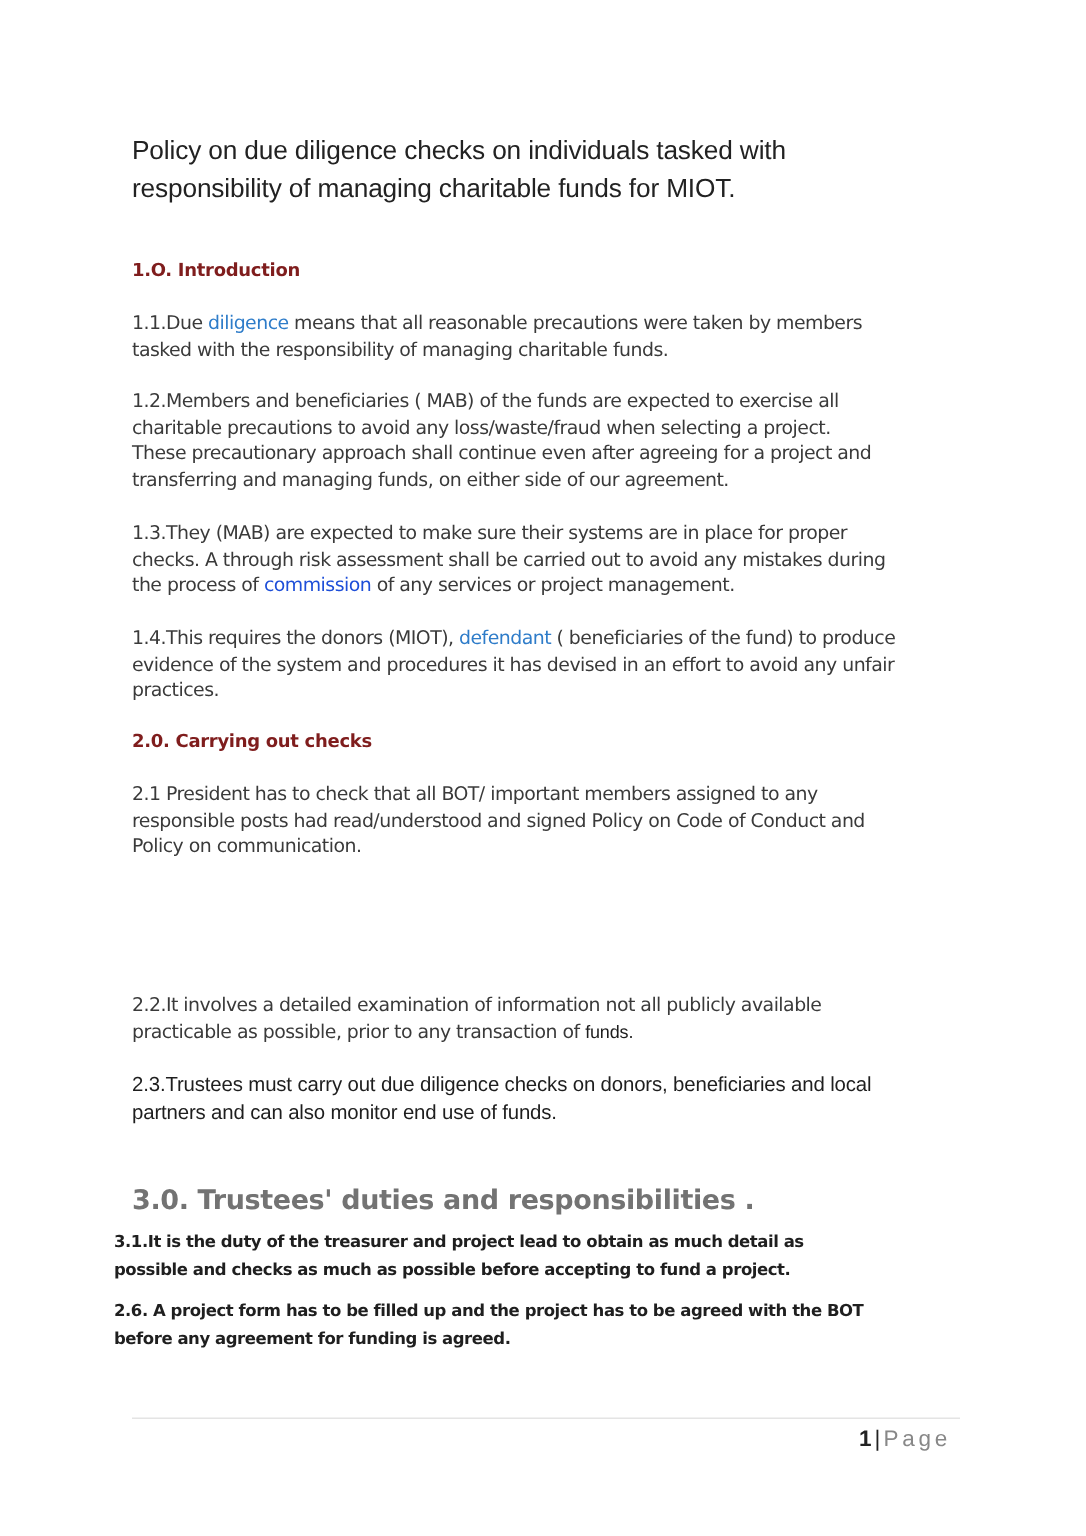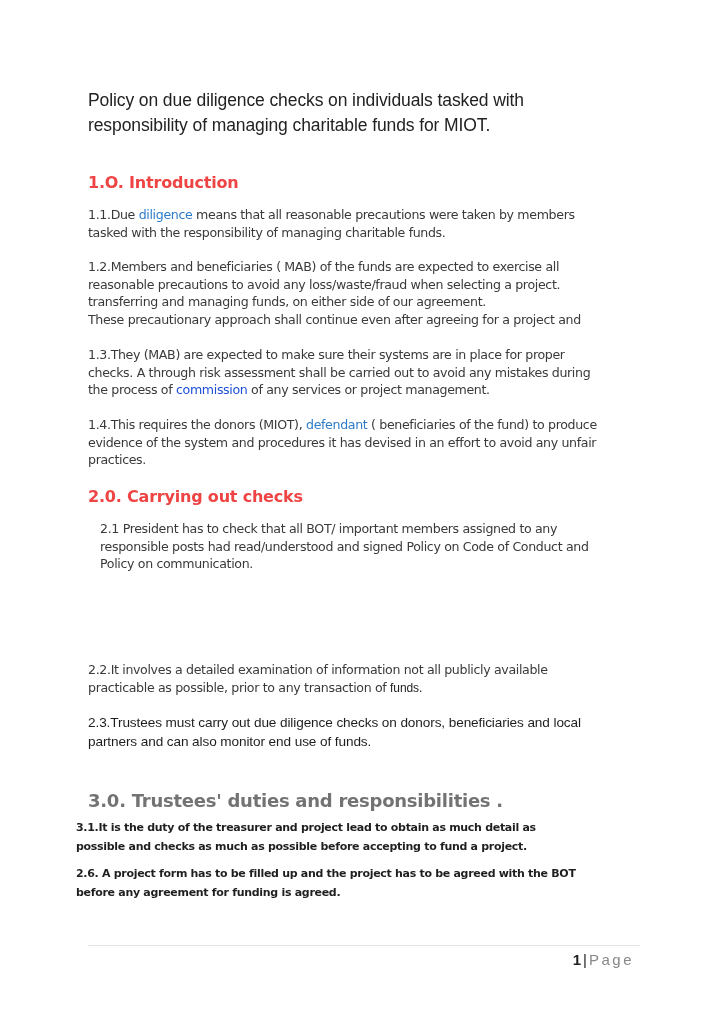--- a/index.html
+++ b/index.html
@@ -29,22 +29,22 @@
       font-size: 17.5px;
       line-height: 25px;
       color: #222222;
       letter-spacing: -0.1px;
     }
     .heading {
       position: absolute;
       left: 88px;
       font-family: "DejaVu Sans", sans-serif;
       font-weight: bold;
-      font-size: 16px;
-      color: #ef4444;
+      font-size: 12px;
+      color: #7f1d1d;
       letter-spacing: -0.2px;
     }
     .para {
       position: absolute;
       left: 88px;
       width: 560px;
       font-family: "DejaVu Sans", sans-serif;
       font-size: 12.6px;
       line-height: 17.5px;
       color: #3a3a3a;
@@ -115,44 +115,44 @@
 
   <div class="para" style="top:206px;">
     <span class="line">
       <span>1.1.Due </span><span class="link" style="color: rgb(46, 124, 201);">diligence</span><span> means that all reasonable precautions were taken by members</span>
     </span>
     <span class="line">tasked with the responsibility of managing charitable funds.</span>
   </div>
 
   <div class="para" style="top:258px;">
     <span class="line">1.2.Members and beneficiaries ( MAB) of the funds are expected to exercise all</span>
-    <span class="line">reasonable precautions  to avoid any loss/waste/fraud when selecting a project.</span>
+    <span class="line">charitable precautions  to avoid any loss/waste/fraud when selecting a project.</span>
+    <span class="line">These precautionary approach shall continue even after agreeing for a project and</span>
     <span class="line">transferring and managing funds, on either side of our agreement.</span>
-    <span class="line">These precautionary approach shall continue even after agreeing for a project and</span>
   </div>
 
   <div class="para" style="top:346px;">
     <span class="line">1.3.They (MAB) are expected to make sure their systems are in place for proper</span>
     <span class="line">checks. A through risk assessment shall be carried out to avoid any mistakes  during</span>
     <span class="line">
       <span>the process of  </span><span class="link" style="color: #1d4ed8;">commission</span><span> of any services or project management.</span>
     </span>
   </div>
 
   <div class="para" style="top:416px;">
     <span class="line">
       <span>1.4.This requires the donors (MIOT), </span><span class="link" style="color: rgb(46, 124, 201); text-align: right;">defendant</span><span> ( beneficiaries of the fund) to produce</span>
     </span>
     <span class="line">evidence of the system and procedures it has devised in an effort to avoid any unfair</span>
     <span class="line">practices.</span>
   </div>
 
   <div class="heading" style="top:487px;">2.0. Carrying out checks</div>
 
-  <div class="para" style="top:520px;margin-left:12px;">
+  <div class="para" style="top:520px;">
     <span class="line">2.1 President  has to check that all BOT/ important members assigned to any</span>
     <span class="line">responsible posts had read/understood and signed Policy on Code of Conduct and</span>
     <span class="line">Policy on communication.</span>
   </div>
 
 
   <div class="para" style="top:661px;">
     <span class="line">2.2.It involves a detailed examination of information not all publicly available</span>
     <span class="line">
       <span>practicable as possible, prior to any transaction of </span><span class="arial" style="font-size:12px;">funds.</span>

